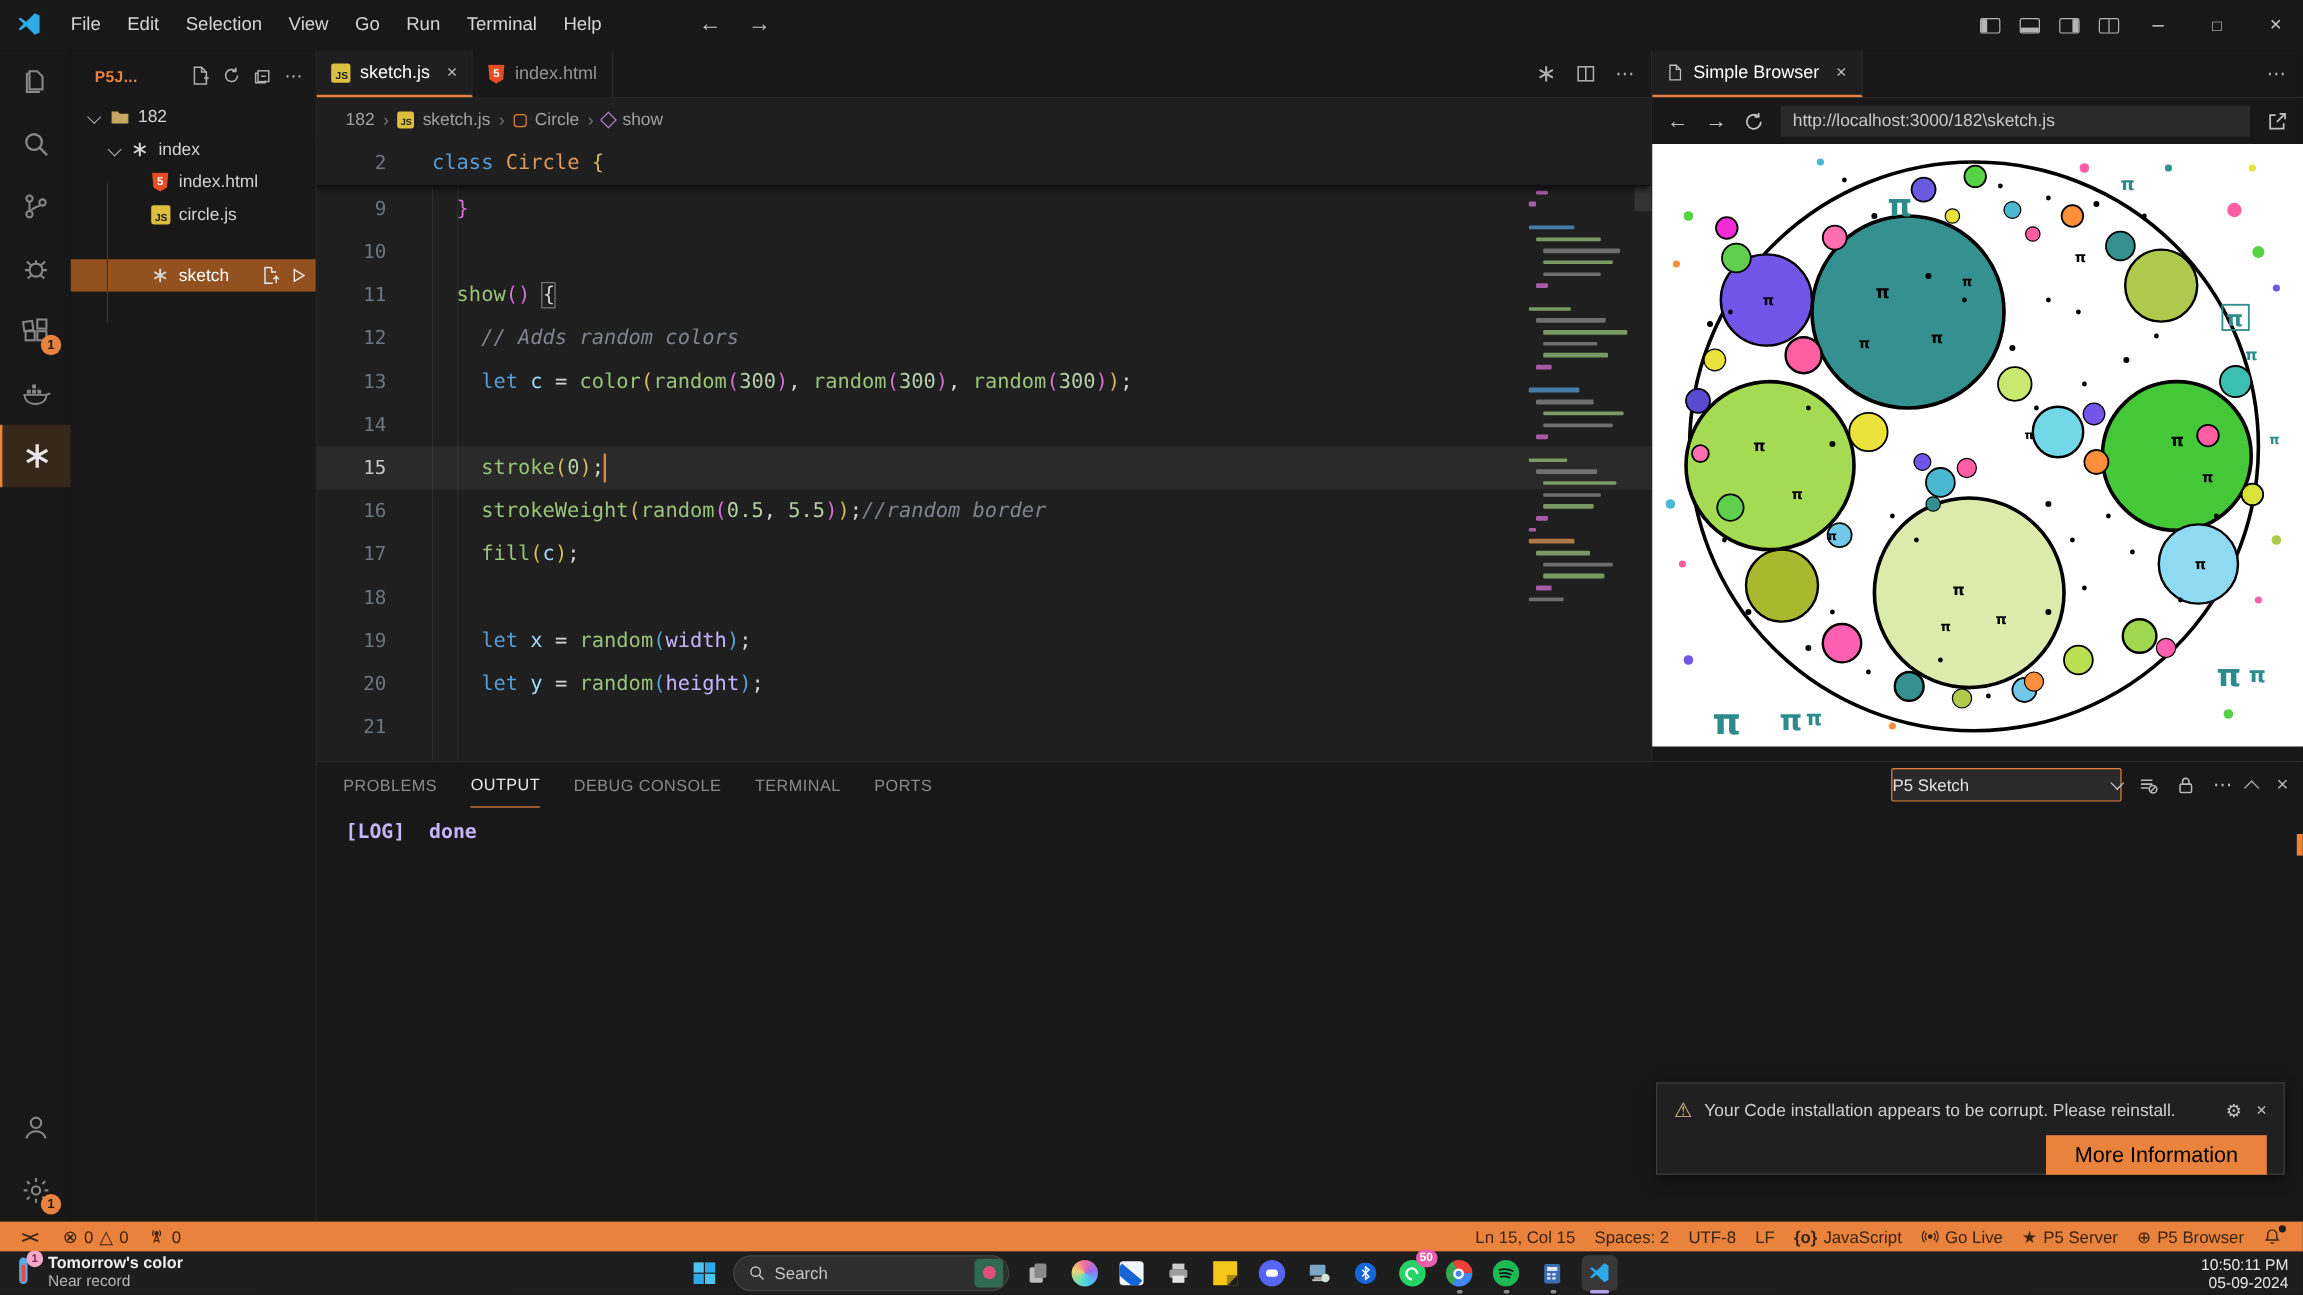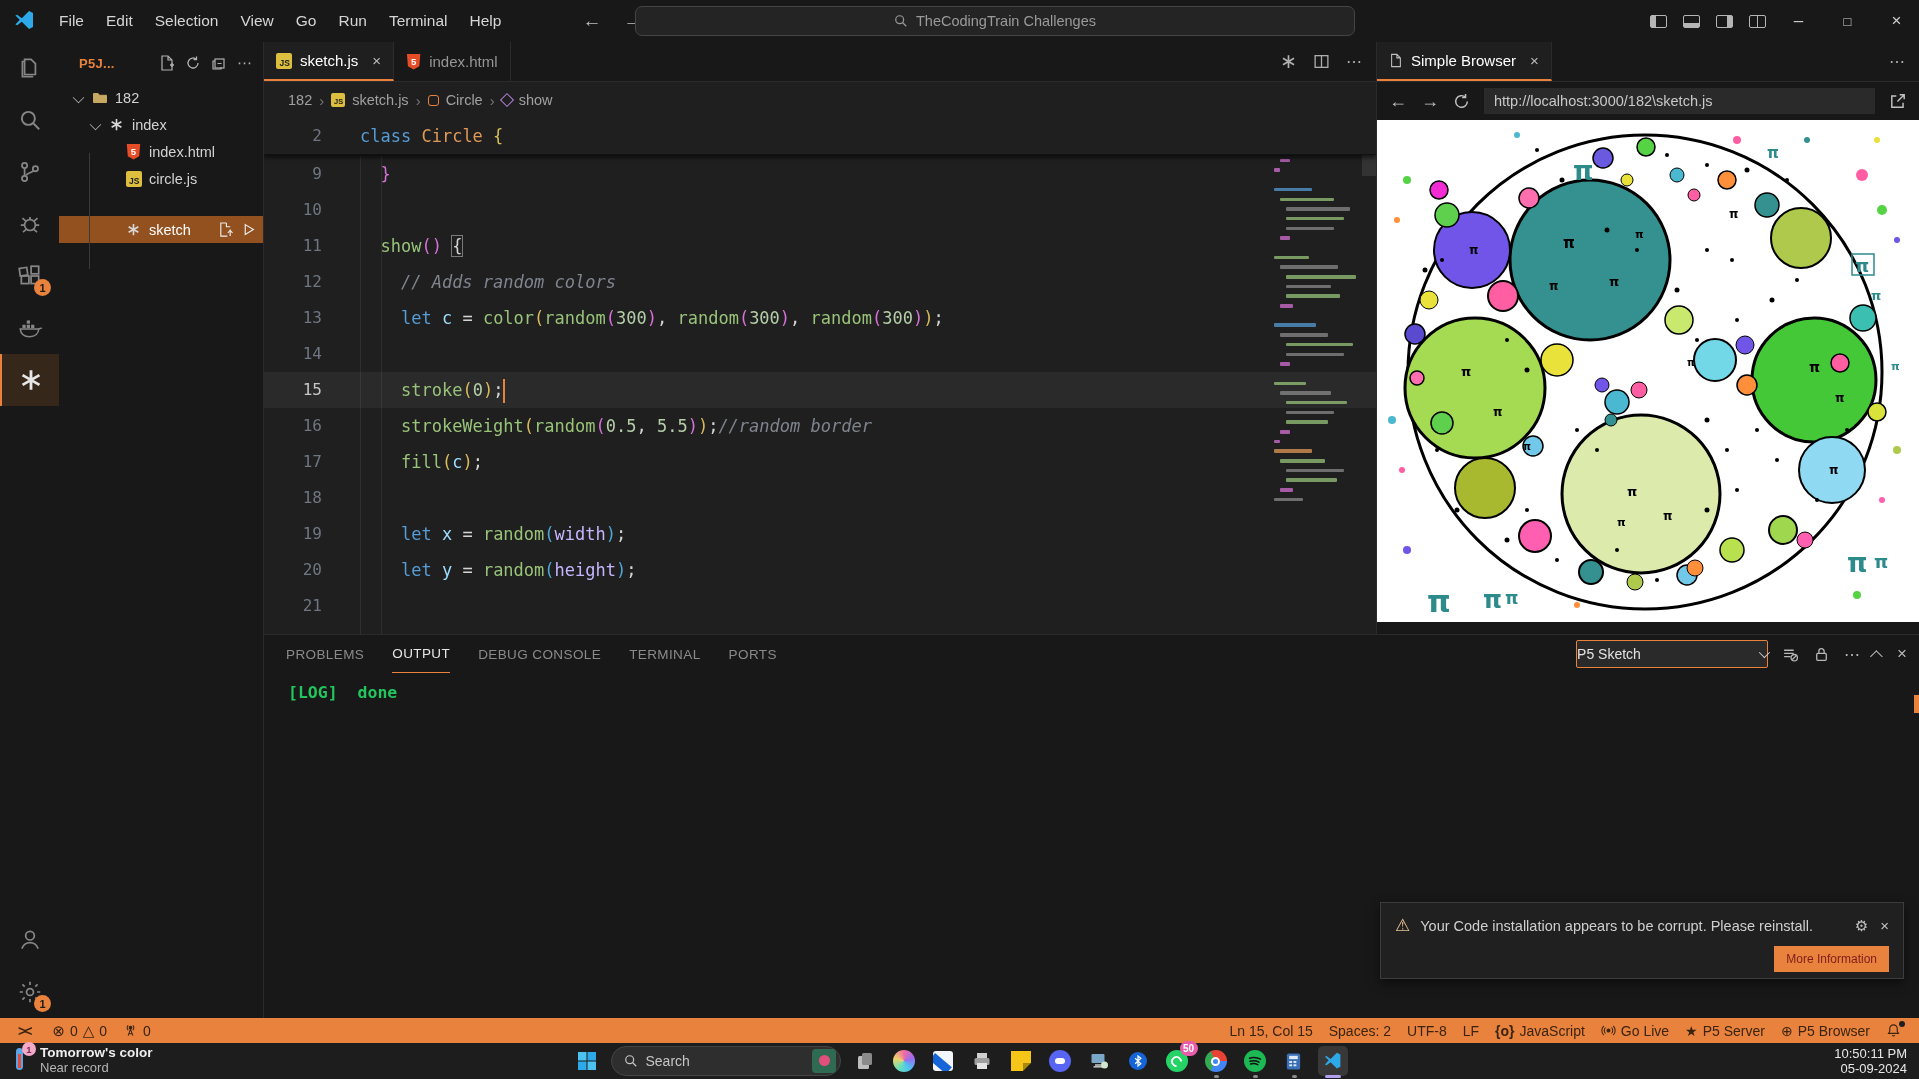--- a/index.html
+++ b/index.html
@@ -98,30 +98,30 @@
   #panel{left:264px;top:634px;width:1655px;height:384px;background:var(--bg2);border-top:1px solid var(--border);}
   #panel-header{height:38px;display:flex;align-items:center;padding-left:22px;position:relative;}
   .panel-tab{margin-right:28px;font-size:13.5px;letter-spacing:.4px;color:#8a8a8a;height:38px;display:flex;align-items:center;}
   .panel-tab.active{color:#e7e7e7;border-bottom:1.5px solid var(--orange);}
   #panel-right{position:absolute;right:12px;top:5px;display:flex;align-items:center;gap:14px;color:#b8b8b8;}
   #channel-select{width:192px;height:28px;border:1px solid var(--orange);background:#2a2a2a;border-radius:2px;
     display:flex;align-items:center;padding:0 0;font-size:14px;color:#e3e3e3;}
   #channel-select .chev{margin-left:auto;width:8px;height:8px;border-right:1.5px solid #ccc;border-bottom:1.5px solid #ccc;transform:rotate(45deg) translateY(-2px);}
   #panel-right svg{width:17px;height:17px;}
   .chev-up{width:9px;height:9px;border-left:1.6px solid #b8b8b8;border-top:1.6px solid #b8b8b8;transform:rotate(45deg) translateY(3px);}
-  #log-line{font-family:"DejaVu Sans Mono",monospace;font-size:16.5px;color:#22c55e;padding:10px 0 0 24px;white-space:pre;font-weight:bold;}
+  #log-line{font-family:"DejaVu Sans Mono",monospace;font-size:16.5px;color:#c4b5fd;padding:10px 0 0 24px;white-space:pre;font-weight:bold;}
   #panel-scroll-marker{position:absolute;right:0;top:60px;width:5px;height:18px;background:var(--orange);}
 
   
   #toast{position:absolute;left:1380px;top:902px;width:524px;height:77px;background:#202020;
     border:1px solid #3c3c3c;box-shadow:0 4px 10px rgba(0,0,0,.5);z-index:20;padding:12px 14px;}
   #toast .row1{display:flex;align-items:center;gap:10px;font-size:14.5px;color:#cfcfcf;}
   #toast .warn{color:#e2c08d;font-size:17px;}
   #toast .row2{display:flex;justify-content:flex-end;margin-top:10px;}
-  #toast button{background:var(--orange);border:none;color:#7f1d1d;font-size:12px;padding:6px 12px;font-family:inherit;}
+  #toast button{background:var(--orange);border:none;color:#000000;font-size:18px;padding:6px 24px;font-family:inherit;}
   #toast .t-ico{margin-left:auto;display:flex;gap:12px;color:#c0c0c0;font-size:15px;}
 
   
   #statusbar{left:0;top:1018px;width:1919px;height:25px;background:var(--orange);color:#3a2410;
     display:flex;align-items:center;font-size:14px;padding:0 10px;}
   .sb-item{display:flex;align-items:center;gap:5px;padding:0 8px;height:25px;}
   .sb-item svg{width:15px;height:15px;}
   #sb-right{margin-left:auto;display:flex;align-items:center;}
   #remote{font-weight:bold;letter-spacing:-2px;margin-right:6px;}
 
@@ -160,27 +160,20 @@
       <span class="menu-item">Selection</span>
       <span class="menu-item">View</span>
       <span class="menu-item">Go</span>
       <span class="menu-item">Run</span>
       <span class="menu-item">Terminal</span>
       <span class="menu-item">Help</span>
     </div>
   <div id="nav-arrows">
     <span>←</span>
     <span>→</span>
-  </div>
-  <div id="cmd-center">
-    <svg width="14" height="14" viewBox="0 0 16 16">
-        <circle cx="6.5" cy="6.5" r="4.5" fill="none" stroke="#9a9a9a" stroke-width="1.4"></circle>
-        <path d="M10 10l4 4" stroke="#9a9a9a" stroke-width="1.4"></path>
-      </svg>
-    <span>TheCodingTrain Challenges</span>
   </div>
   <div id="tb-right">
     <span class="layout-ico l"></span>
     <span class="layout-ico b"></span>
     <span class="layout-ico r"></span>
     <span class="layout-ico g"></span>
     <span class="wctl">–</span>
     <span class="wctl" style="font-size:13px;">□</span>
     <span class="wctl">×</span>
   </div>

